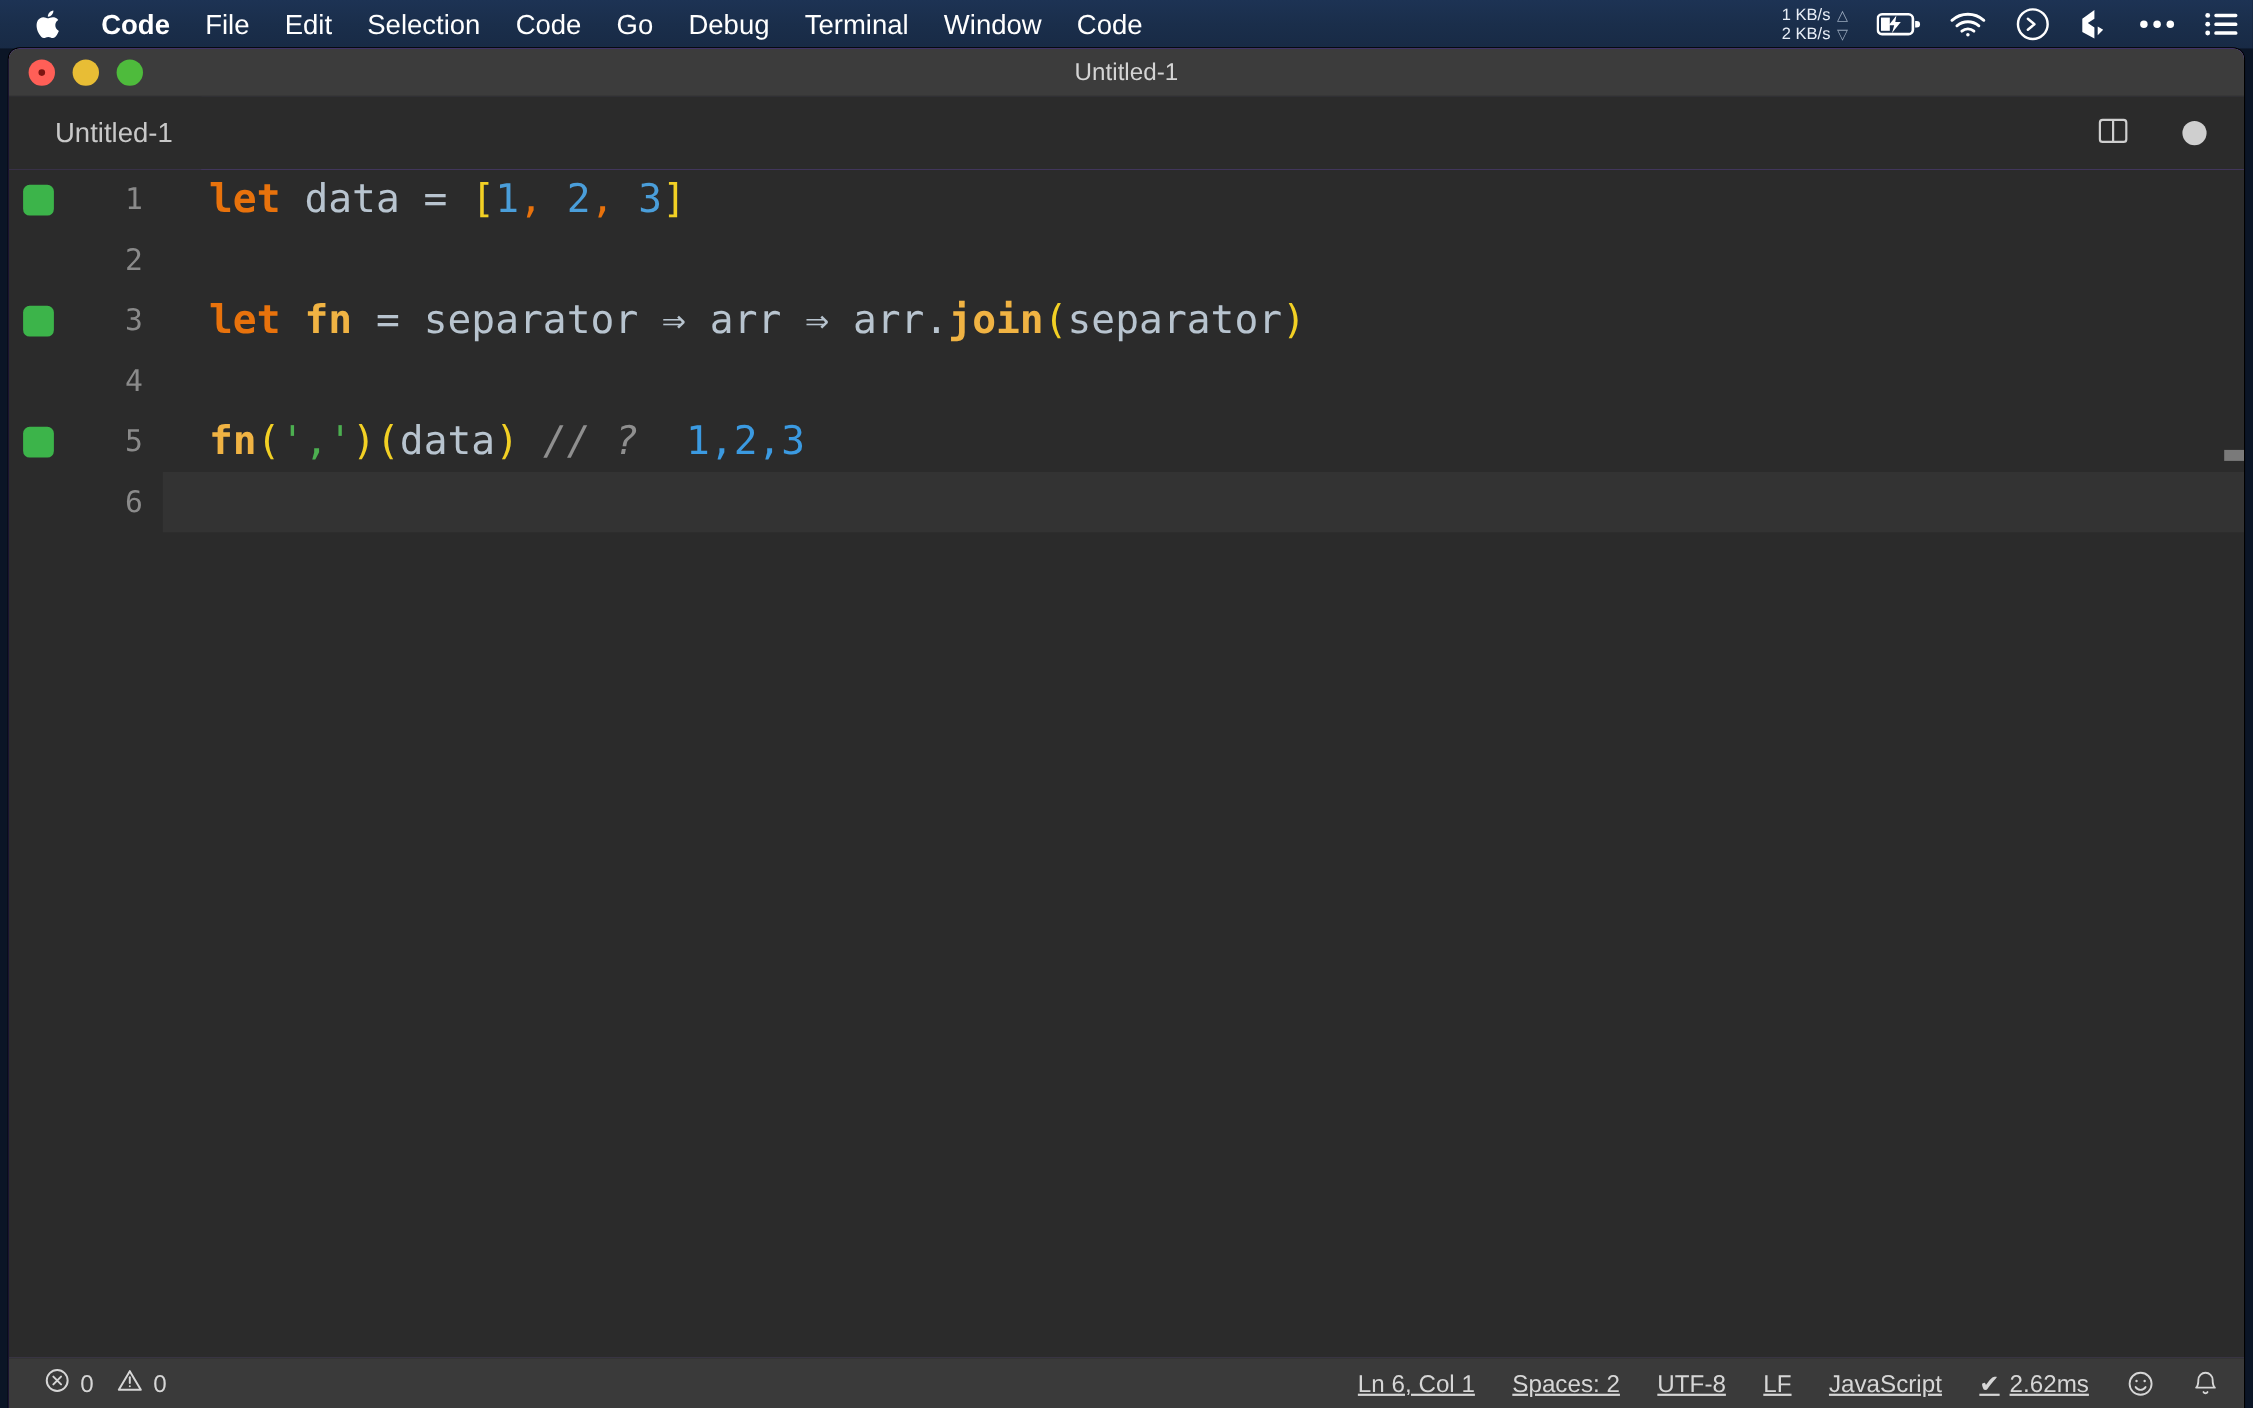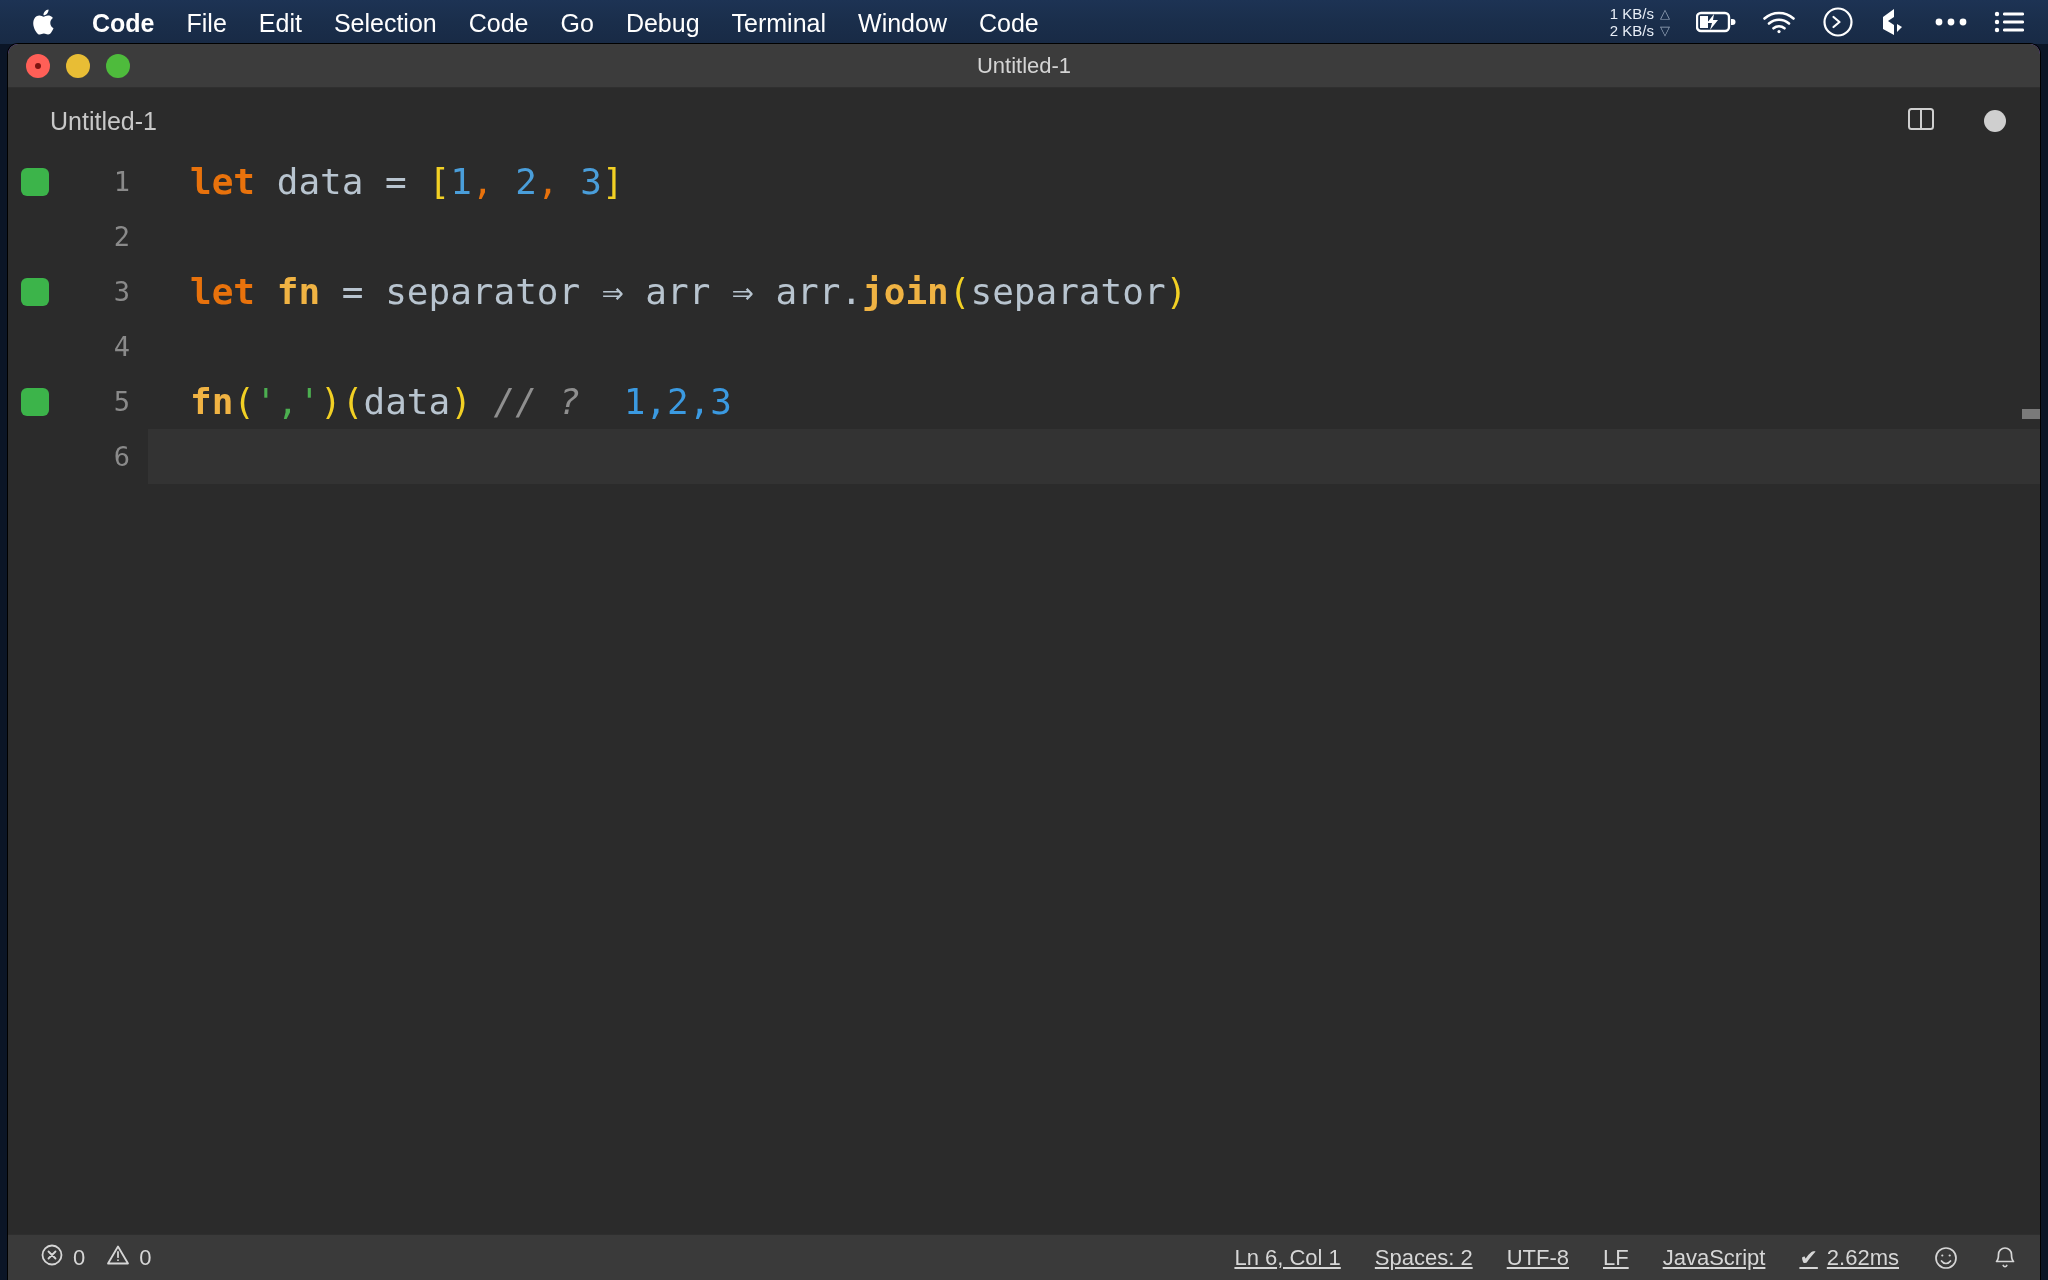--- a/index.html
+++ b/index.html
@@ -22,21 +22,21 @@
     display:flex; align-items:center; justify-content:center;
   }
   .menu-item {
     font-size:25px; padding:1px 16px; height:44px; line-height:44px;
     white-space:nowrap; color:#ffffff;
   }
   .menu-item.bold { font-weight:bold; }
 
   #menu-right {
     margin-left:auto; display:flex; align-items:center; height:35px;
-    padding-right:22px; gap:26px;
+    padding-right:12px; gap:26px;
   }
   #net-speed {
     display:flex; align-items:center; gap:6px;
     font-size:15px; line-height:17px; color:#e8eef7;
   }
   #net-speed .rows { text-align:right; }
   #net-speed .arrows {
     display:flex; flex-direction:column; gap:2px;
     color:#9aa9bd; font-size:13px; line-height:15px;
   }

